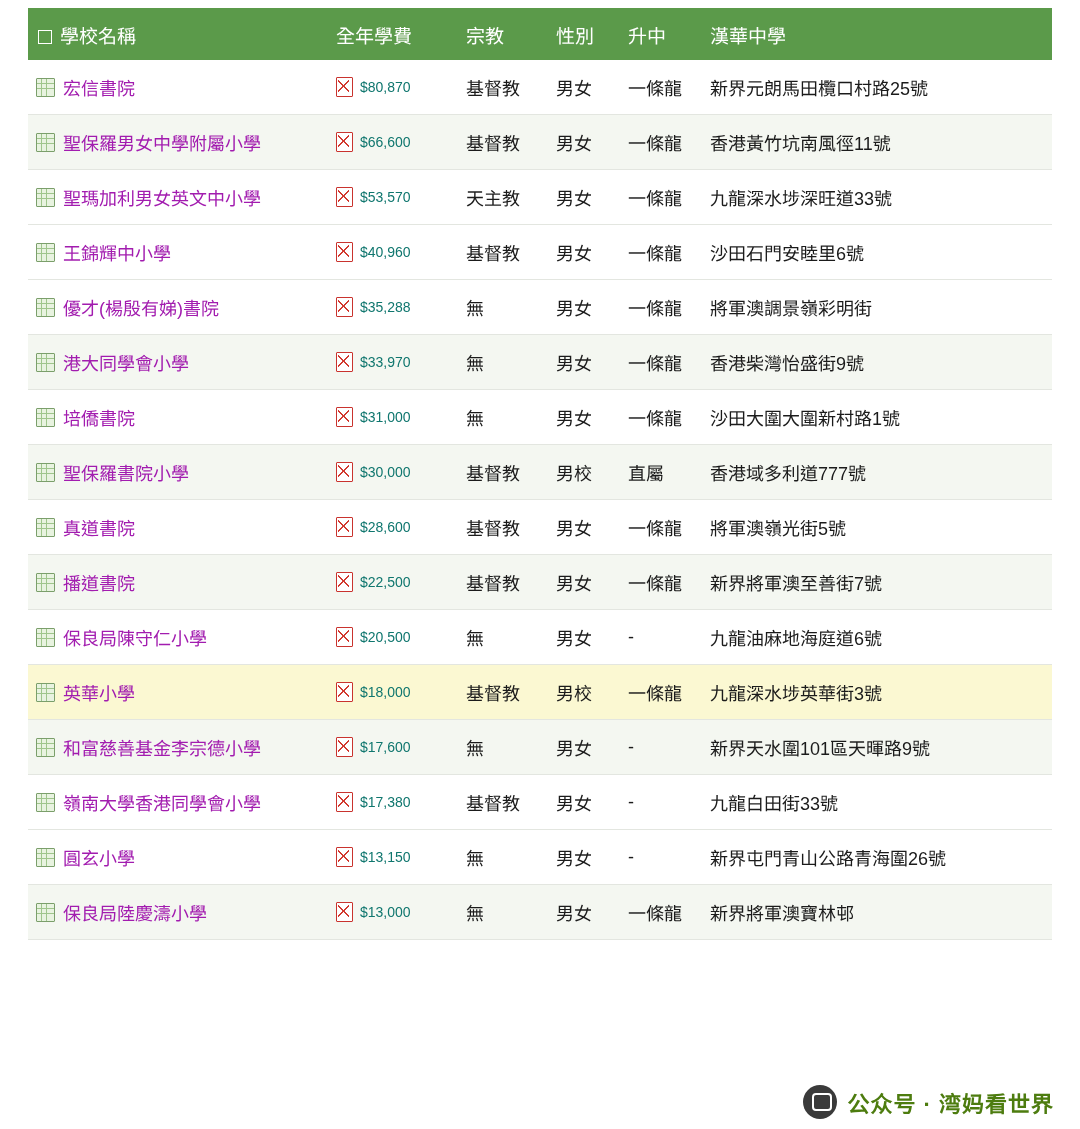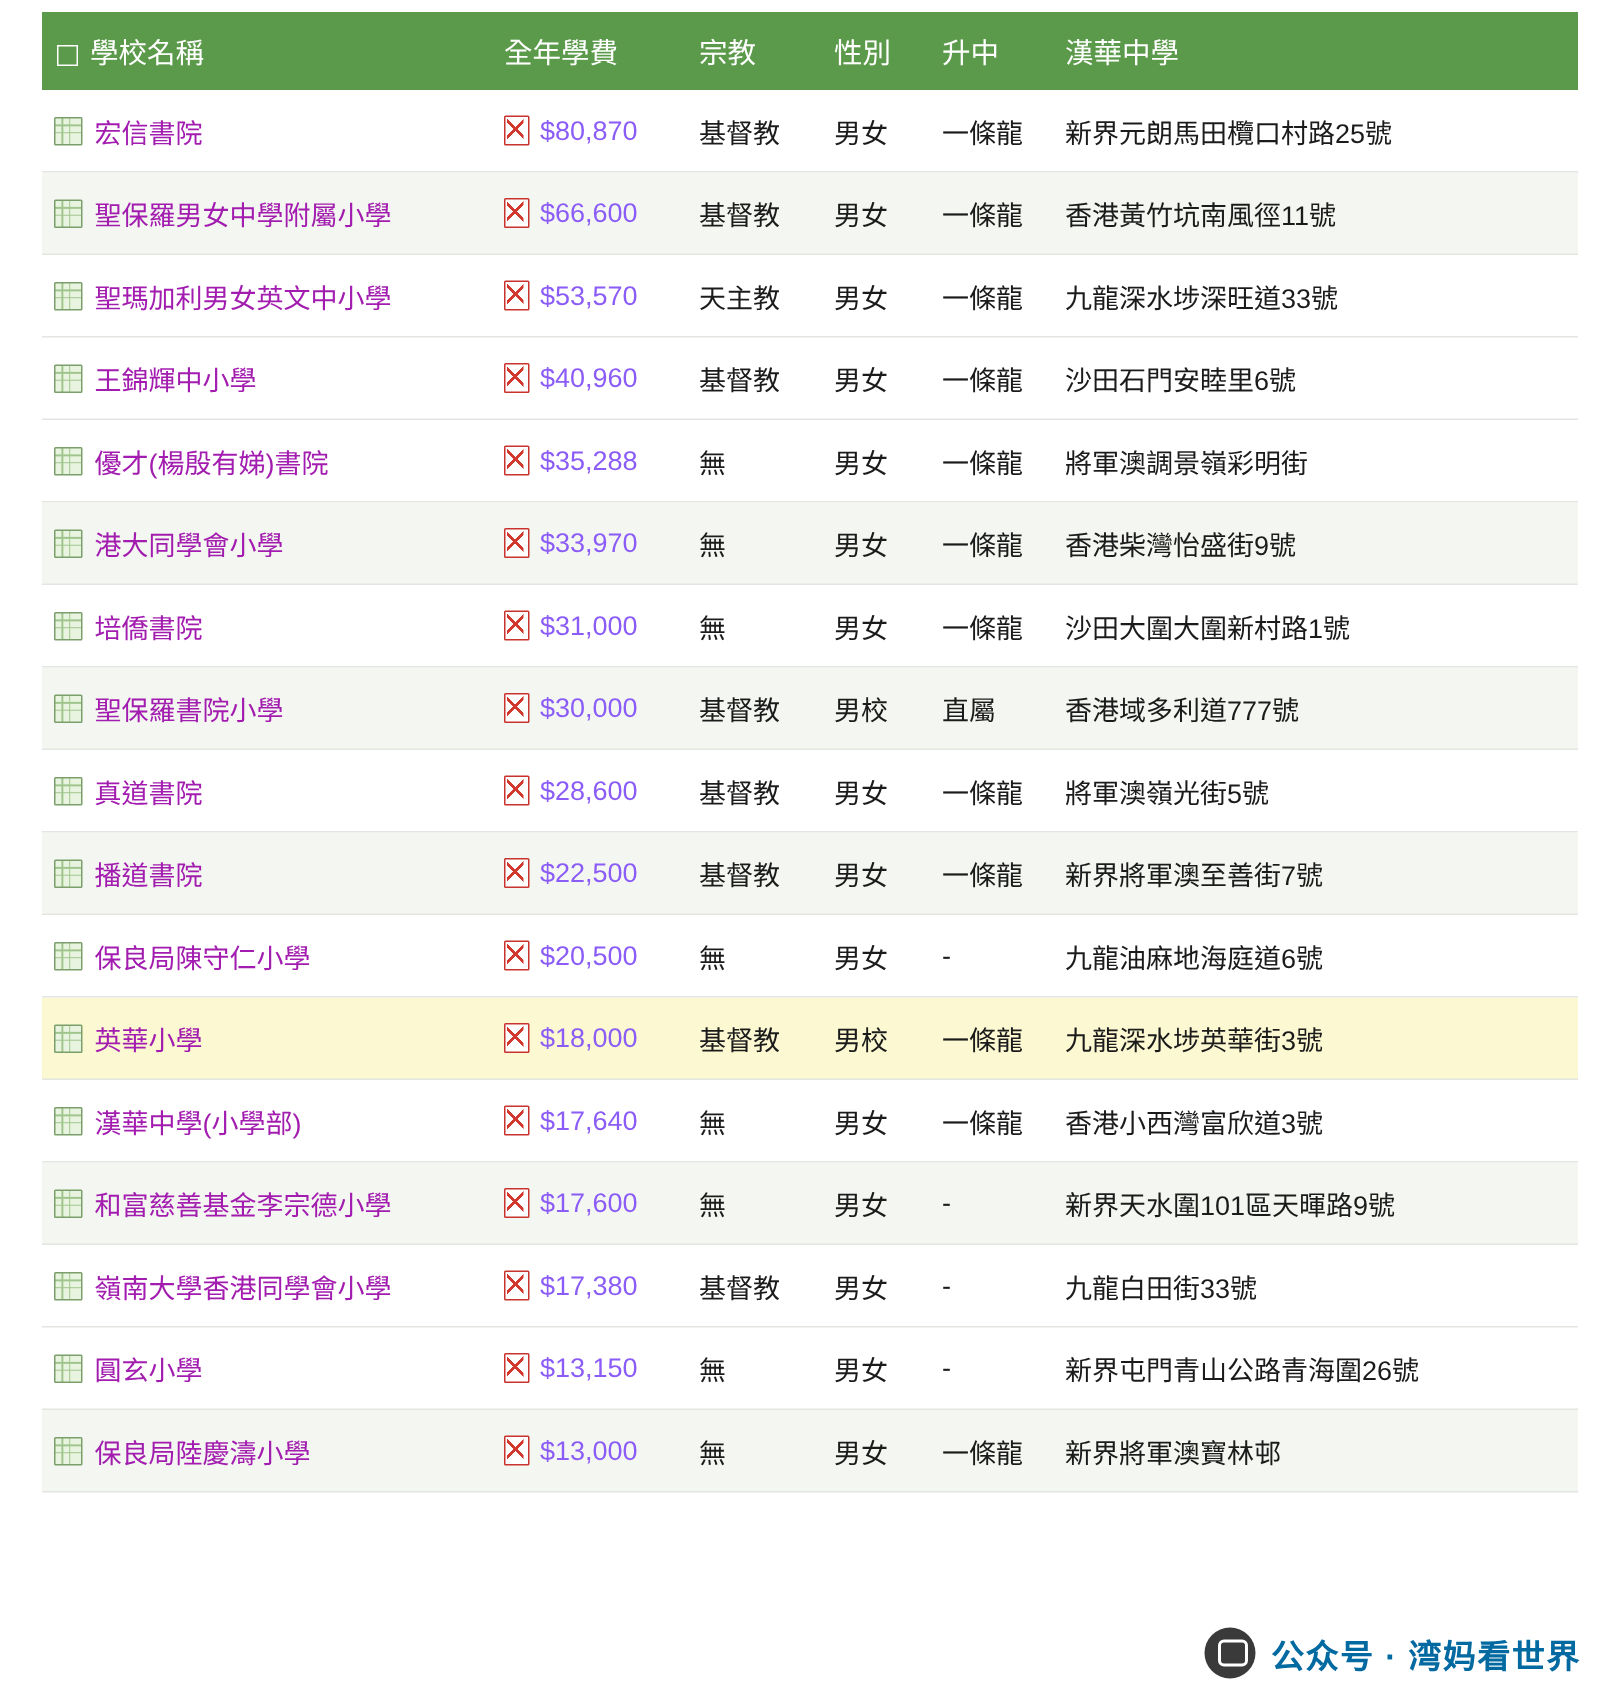--- a/index.html
+++ b/index.html
@@ -95,22 +95,22 @@
   .pdf-icon::before {
     content: "";
     position: absolute;
     left: 1px; top: 1px;
     width: 11px; height: 14px;
     background:
       linear-gradient(45deg, transparent 45%, #d1392f 45%, #d1392f 55%, transparent 55%),
       linear-gradient(-45deg, transparent 45%, #d1392f 45%, #d1392f 55%, transparent 55%);
   }
   .fee-text {
-    color: #8b5cf6;
-    font-size: 18px;
+    color: #0f766e;
+    font-size: 14px;
     text-decoration: none;
   }
   .checkbox-hdr {
     display: inline-block;
     width: 12px;
     height: 12px;
     border: 1px solid #ffffff;
     margin-right: 8px;
     vertical-align: middle;
     background: transparent;
@@ -136,21 +136,21 @@
   .wm-logo::after {
     content: "";
     position: absolute;
     left: 9px; top: 8px;
     width: 16px; height: 14px;
     border: 2px solid #ffffff;
     border-radius: 4px;
   }
   .wm-text {
     font-size: 22px;
-    color: #0369a1;
+    color: #4d7c0f;
     font-weight: bold;
     letter-spacing: 1px;
   }
 </style>
 </head>
 <body>
 
 <div class="page">
 
   <table class="school-table">
@@ -384,38 +384,20 @@
             <div class="fee-cell">
               <span class="pdf-icon"></span>
               <a class="fee-text" href="#">$18,000</a>
             </div>
           </td>
           <td>基督教</td>
           <td>男校</td>
           <td>一條龍</td>
           <td>九龍深水埗英華街3號</td>
         </tr>
-        <tr class="row-odd">
-          <td>
-            <div class="name-cell">
-              <span class="grid-icon"></span>
-              <a class="school-link" href="#">漢華中學(小學部)</a>
-            </div>
-          </td>
-          <td>
-            <div class="fee-cell">
-              <span class="pdf-icon"></span>
-              <a class="fee-text" href="#">$17,640</a>
-            </div>
-          </td>
-          <td>無</td>
-          <td>男女</td>
-          <td>一條龍</td>
-          <td>香港小西灣富欣道3號</td>
-        </tr>
         <tr class="row-even">
           <td>
             <div class="name-cell">
               <span class="grid-icon"></span>
               <a class="school-link" href="#">和富慈善基金李宗德小學</a>
             </div>
           </td>
           <td>
             <div class="fee-cell">
               <span class="pdf-icon"></span>

